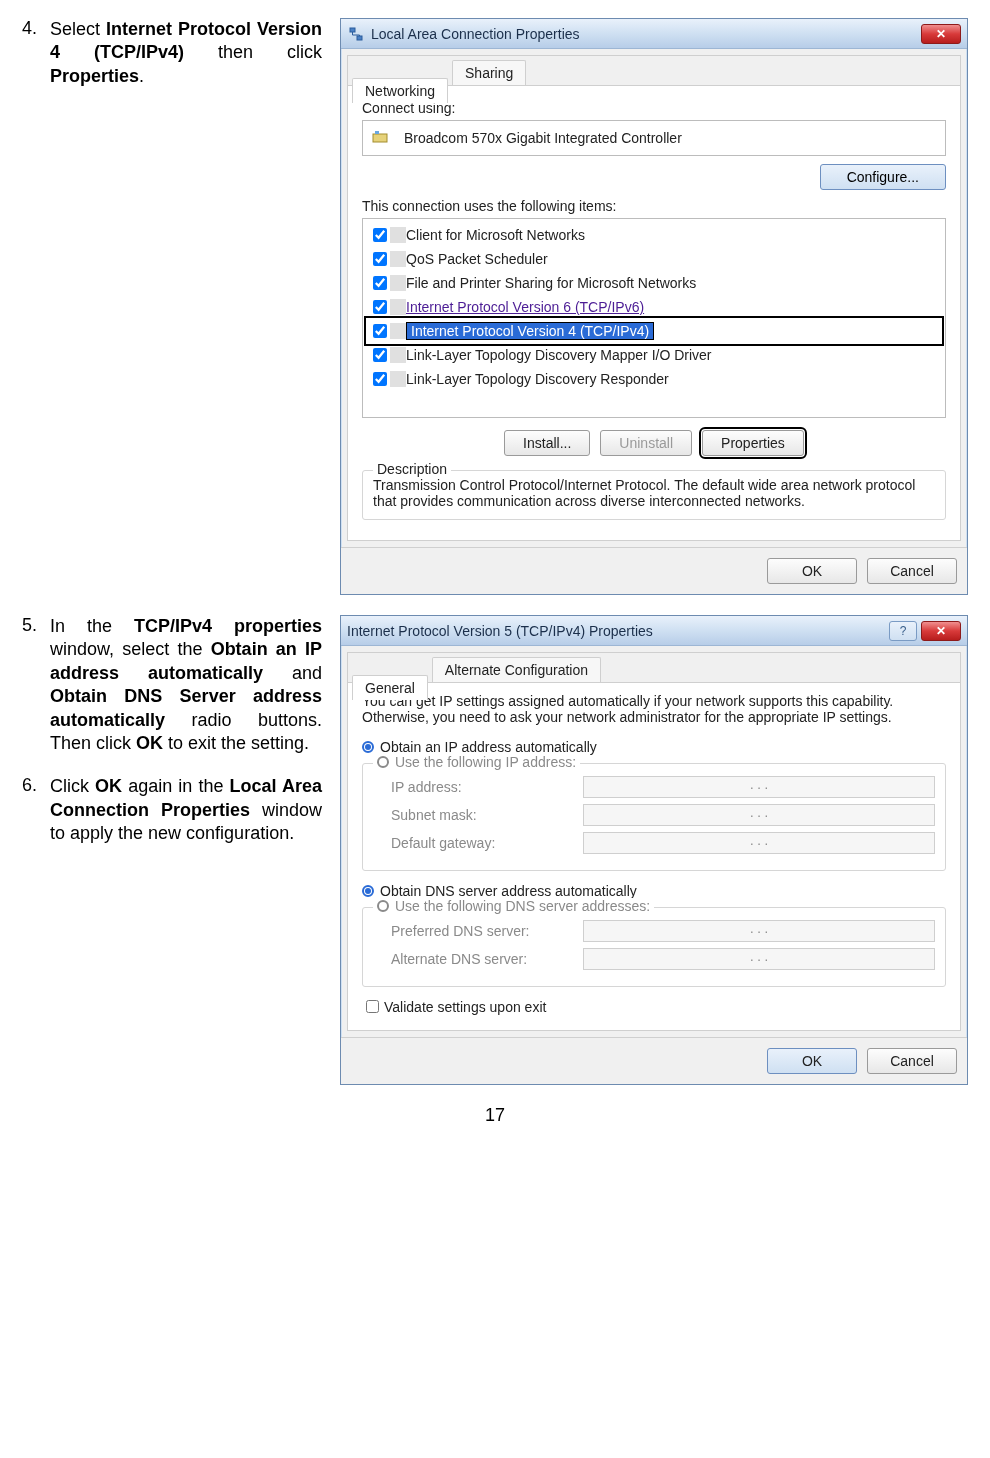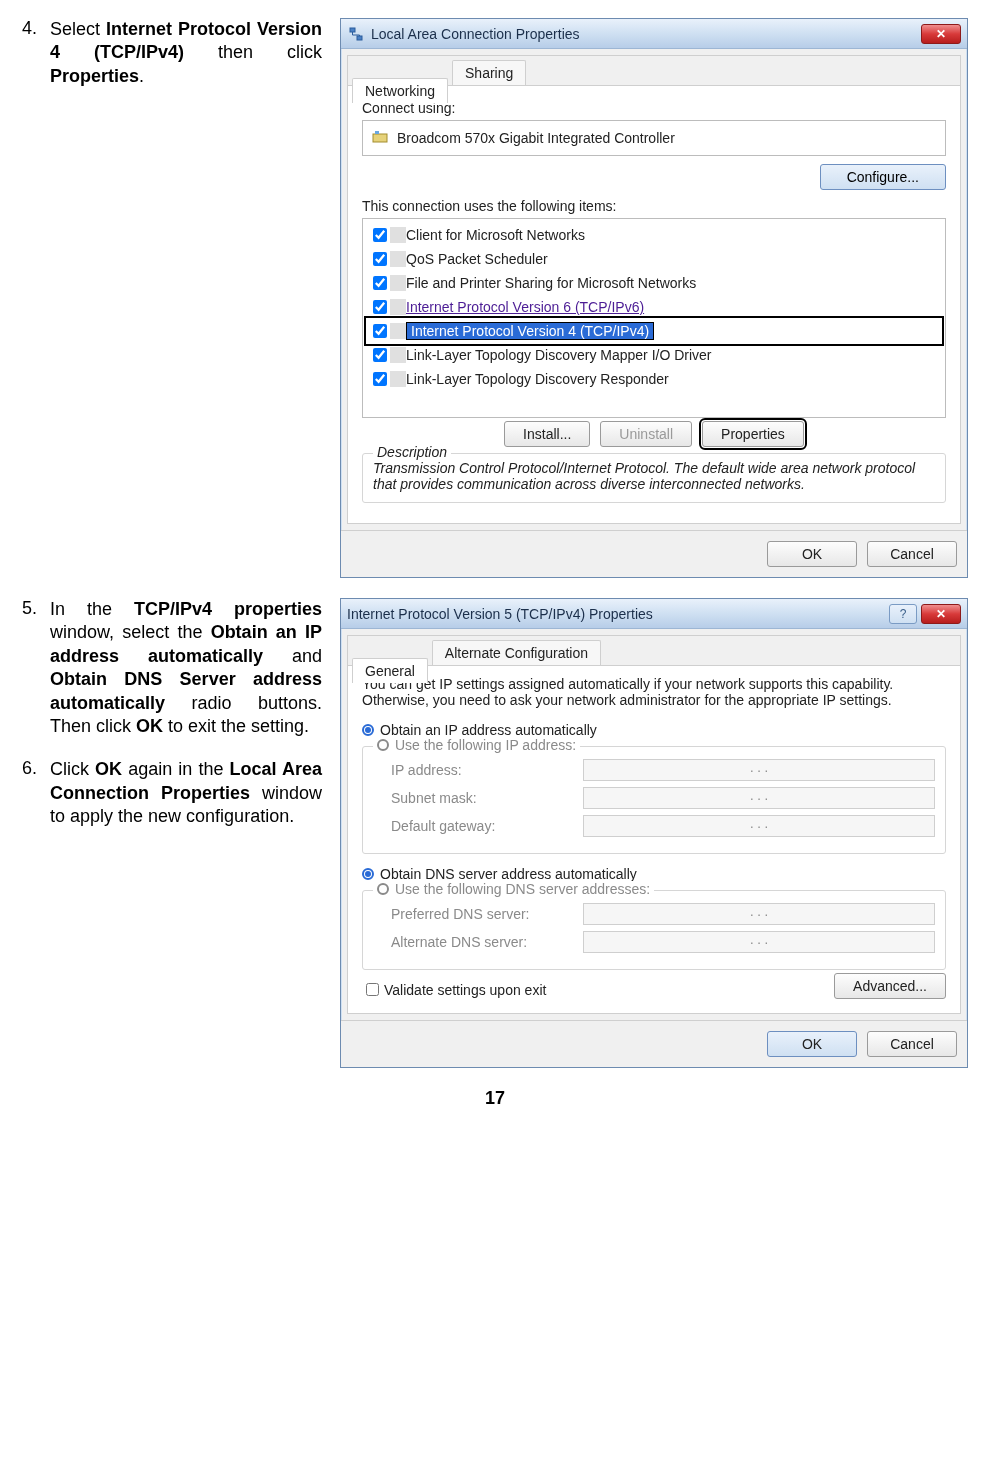--- a/index.html
+++ b/index.html
@@ -12,21 +12,21 @@
     color: #000;
     background: #fff;
   }
   .row { display: flex; gap: 18px; margin-bottom: 20px; }
   .instr-col { width: 300px; flex: 0 0 300px; }
   .shot-col { flex: 1 1 auto; }
   .step { display: flex; margin-bottom: 20px; }
   .step-num { width: 28px; flex: 0 0 28px; }
   .step-text { flex: 1; text-align: justify; line-height: 1.3; }
   .b { font-weight: 700; }
-  .page-num { text-align: center; font-weight: 700; margin-top: 6px; font-size: 18px; }
+  .page-num { text-align: center; font-weight: 400; margin-top: 6px; font-size: 18px; }
 
   
   .win {
     border: 1px solid #6d8bb0;
     background: #f0f0f0;
     font-family: "Segoe UI", Tahoma, sans-serif;
     font-size: 14px;
     color: #222;
     box-shadow: inset 0 0 0 1px #cfe0f2;
   }
@@ -58,21 +58,21 @@
   .tab {
     padding: 4px 12px; border:1px solid #cfcfcf; border-bottom:none;
     border-radius: 2px 2px 0 0; background:#f7f7f7; font-size:14px;
   }
   .tab.active { background:#fff; position:relative; top:18px;}
   .tab-content { padding: 10px 14px 14px 14px; }
 
   .label { display:block; margin: 4px 0; }
   .control-box {
     border: 1px solid #bcbcbc; background:#fff; padding:6px 8px; display:flex; align-items:center;
-    gap:8px; height:36px;
+    gap:15px; height:36px;
   }
   .btn {
     background: linear-gradient(#fdfdfd,#e7e7e7);
     border: 1px solid #9a9a9a;
     border-radius: 3px;
     padding: 4px 18px;
     font-size: 14px;
     color:#222;
   }
   .btn:disabled, .btn.disabled { color:#9a9a9a; }
@@ -214,26 +214,26 @@
                 <input type="checkbox" checked="" style="">
                 <span class="ico"></span>
                 <span class="item-label">Link-Layer Topology Discovery Mapper I/O Driver</span>
               </div>
             <div class="item">
                 <input type="checkbox" checked="" style="">
                 <span class="ico"></span>
                 <span class="item-label">Link-Layer Topology Discovery Responder</span>
               </div>
           </div>
-          <div class="btn-row" style="margin-top:3px;">
+          <div class="btn-row" style="margin-top:12px;">
             <button class="btn">Install...</button>
             <button class="btn disabled">Uninstall</button>
             <button class="btn highlight-frame">Properties</button>
           </div>
-          <div class="group" style="margin-top:6px;font-style:italic;">
+          <div class="group" style="margin-top:14px;">
             <span class="group-title">Description</span>
             <div style="font-size:14px;">Transmission Control Protocol/Internet Protocol. The default wide area network protocol that provides communication across diverse interconnected networks.</div>
           </div>
         </div>
       </div>
       <div class="bottom-bar">
         <button class="btn" style="min-width:90px;">OK</button>
         <button class="btn" style="min-width:90px;">Cancel</button>
       </div>
     </div>
@@ -314,23 +314,20 @@
             <div class="field-row disabled">
               <span class="flabel">Alternate DNS server:</span>
               <div class="ip-input">.       .       .</div>
             </div>
           </div>
 
           <div class="checkbox-row">
             <input type="checkbox" style="">
             <span>Validate settings upon exit</span>
           </div>
-          <div class="adv-row">
-            <button class="btn">Advanced...</button>
-          </div>
         </div>
       </div>
       <div class="bottom-bar">
         <button class="btn ok-blue" style="min-width:90px;">OK</button>
         <button class="btn" style="min-width:90px;">Cancel</button>
       </div>
     </div>
   </div>
 </div>
 

